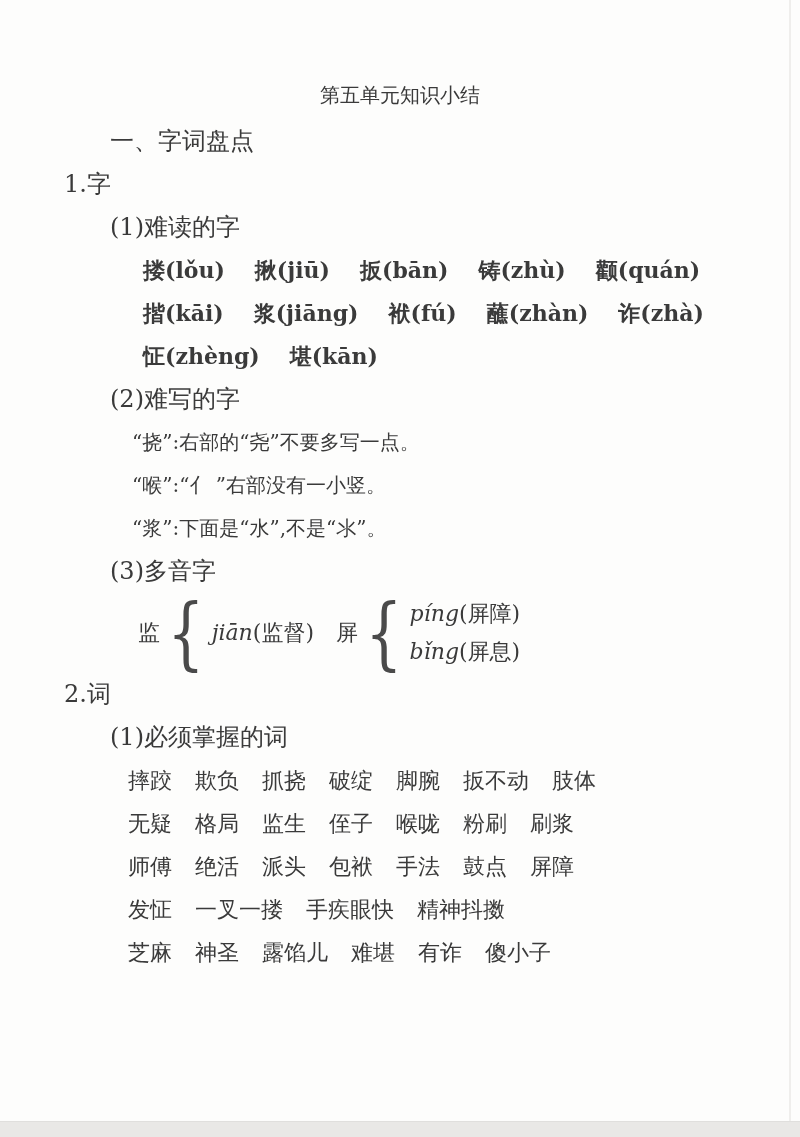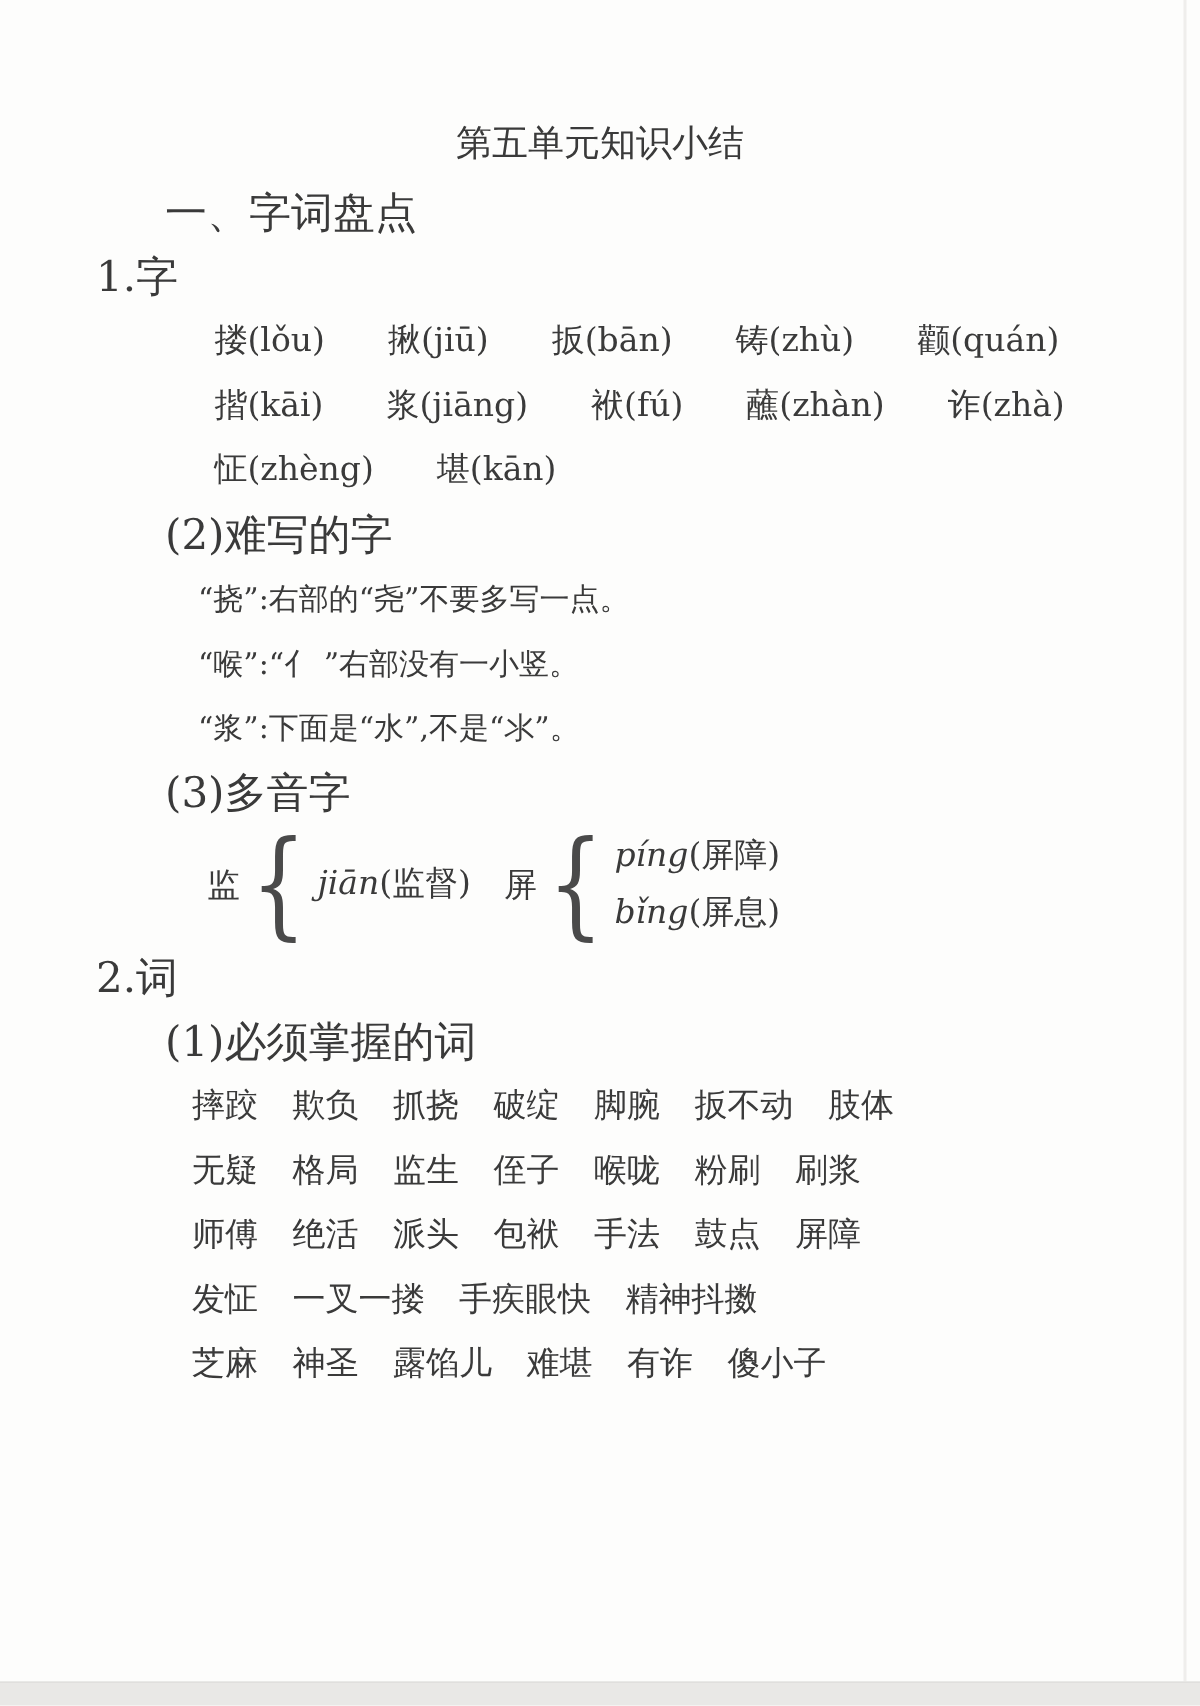--- a/index.html
+++ b/index.html
@@ -25,29 +25,29 @@
   }
   .watermark{
     position:absolute;left:358px;top:990px;z-index:0;
     font-family:"DejaVu Sans","Liberation Sans",sans-serif;
     font-weight:bold;font-size:80px;line-height:80px;letter-spacing:1px;
     color:#eaeae8;user-select:none;
   }
   .content{position:relative;z-index:1;}
   .title{
     margin:0;padding-top:78px;height:34px;line-height:34px;
-    text-align:center;font-size:24px;font-weight:normal;
+    text-align:center;font-size:20px;font-weight:normal;
   }
-  .line{font-size:28px;height:43px;line-height:43px;}
+  .line{font-size:24px;height:43px;line-height:43px;}
   .h-sec{margin-left:110px;margin-top:8px;}
   .h-sub{margin-left:64px;}
   .h-item{margin-left:110px;}
   .char-rows .row{
-    margin-left:143px;display:flex;gap:42px;
-    font-size:22px;height:43px;line-height:43px;
+    margin-left:143px;display:flex;gap:30px;
+    font-size:22px;height:43px;line-height:43px;font-weight:bold;
   }
   .note-rows .row{
     margin-left:132px;font-size:20px;height:43px;line-height:43px;
   }
   .word-rows .row{
     margin-left:128px;display:flex;gap:23px;
     font-size:22px;height:43px;line-height:43px;
   }
   .poly-block{
     height:80px;margin-left:138px;display:flex;align-items:center;gap:22px;
@@ -69,20 +69,21 @@
 
 <div class="page">
   <div class="content">
 
     <h1 class="title">第五单元知识小结</h1>
 
     <div class="line h-sec">一、字词盘点</div>
 
     <div class="line h-sub">1.字</div>
 
+    <div class="line h-item">(1)难读的字</div>
 
     <div class="char-rows">
         <div class="row">
           <span class="item">搂(lǒu)</span>
           <span class="item">揪(jiū)</span>
           <span class="item">扳(bān)</span>
           <span class="item">铸(zhù)</span>
           <span class="item">颧(quán)</span>
         </div>
         <div class="row">

